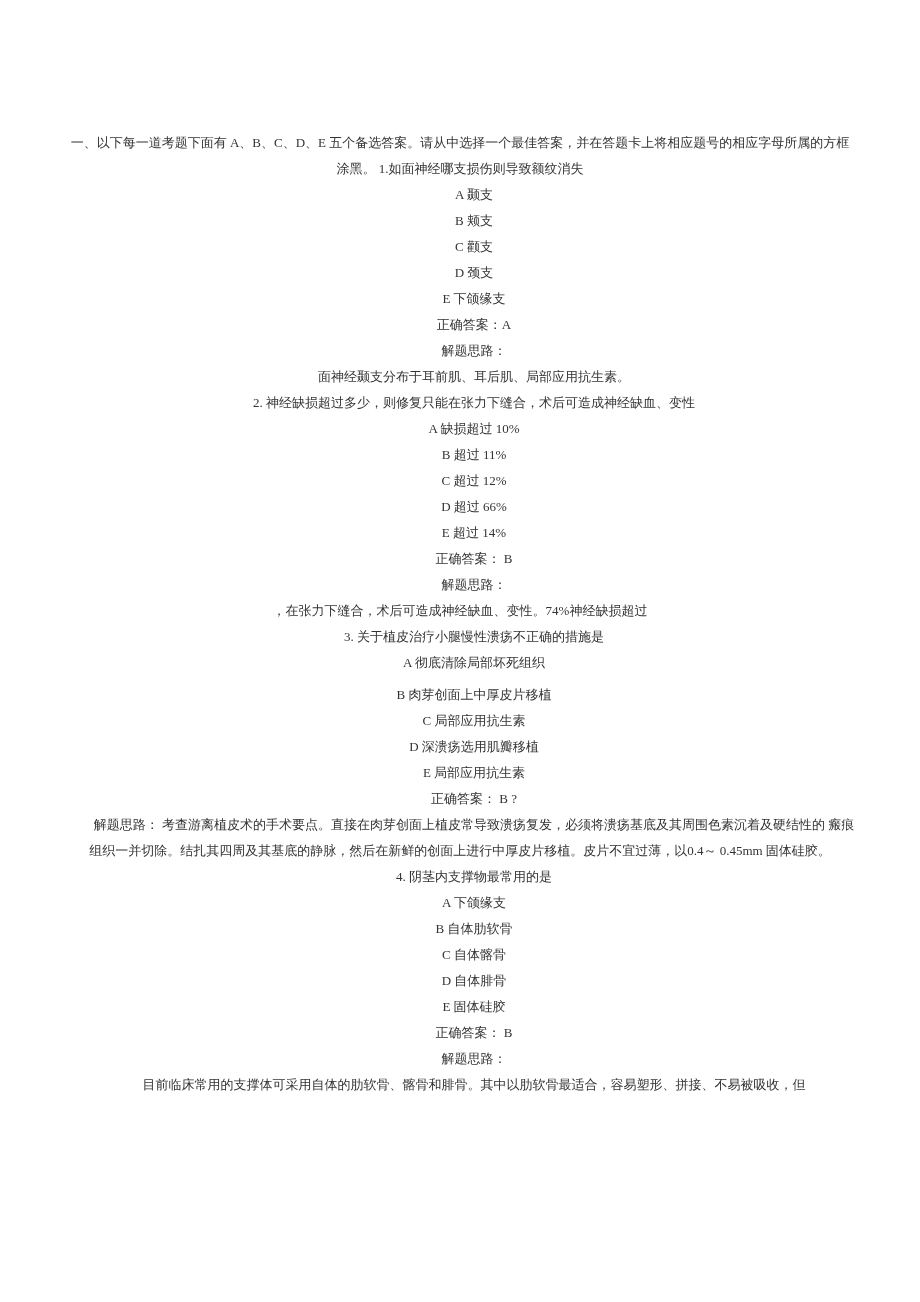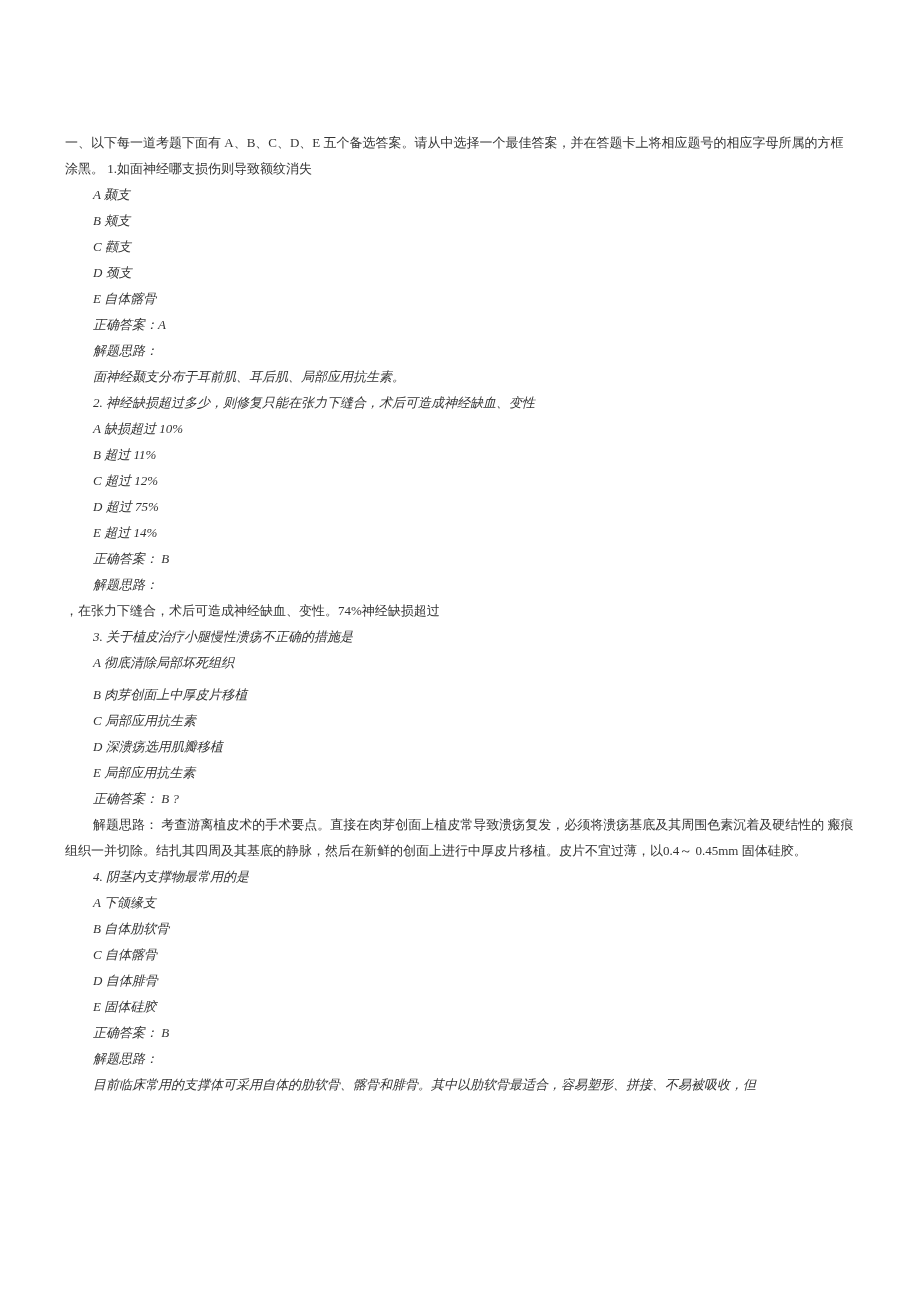--- a/index.html
+++ b/index.html
@@ -6,43 +6,43 @@
   body {
     background: #ffffff;
     width: 920px;
     margin: 0 auto;
     font-family: "SimSun", "宋体", serif;
     font-size: 13px;
     color: #333333;
     line-height: 2.0;
     padding: 130px 65px 40px 65px;
   }
-  .para { text-indent: 0; }
-  .indent1 { padding-left: 28px; font-style: italic; }
+  .para { text-indent: 0; text-align: center; }
+  .indent1 { padding-left: 28px; }
   .hang { padding-left: 0; }
 </style>
 </head>
 <body>
 
 <div class="para hang">一、以下每一道考题下面有 A、B、C、D、E 五个备选答案。请从中选择一个最佳答案，并在答题卡上将相应题号的相应字母所属的方框涂黑。  1.如面神经哪支损伤则导致额纹消失</div>
 
 <div class="para indent1">A 颞支</div>
 <div class="para indent1">B 颊支</div>
 <div class="para indent1">C 颧支</div>
 <div class="para indent1">D 颈支</div>
-<div class="para indent1">E 自体髂骨</div>
+<div class="para indent1">E 下颌缘支</div>
 <div class="para indent1">正确答案：A</div>
 <div class="para indent1">解题思路：</div>
 <div class="para indent1">面神经颞支分布于耳前肌、耳后肌、局部应用抗生素。</div>
 
 <div class="para indent1">2.  神经缺损超过多少，则修复只能在张力下缝合，术后可造成神经缺血、变性</div>
 <div class="para indent1">A 缺损超过  10%</div>
 <div class="para indent1">B 超过  11%</div>
 <div class="para indent1">C 超过  12%</div>
-<div class="para indent1">D 超过  75%</div>
+<div class="para indent1">D 超过  66%</div>
 <div class="para indent1">E 超过  14%</div>
 <div class="para indent1">正确答案：  B</div>
 <div class="para indent1">解题思路：</div>
 <div class="para hang">，在张力下缝合，术后可造成神经缺血、变性。74%神经缺损超过</div>
 
 <div class="para indent1">3.  关于植皮治疗小腿慢性溃疡不正确的措施是</div>
 <div class="para indent1">A 彻底清除局部坏死组织</div>
 <div style="height:6px"></div>
 <div class="para indent1">B 肉芽创面上中厚皮片移植</div>
 <div class="para indent1">C 局部应用抗生素</div>

